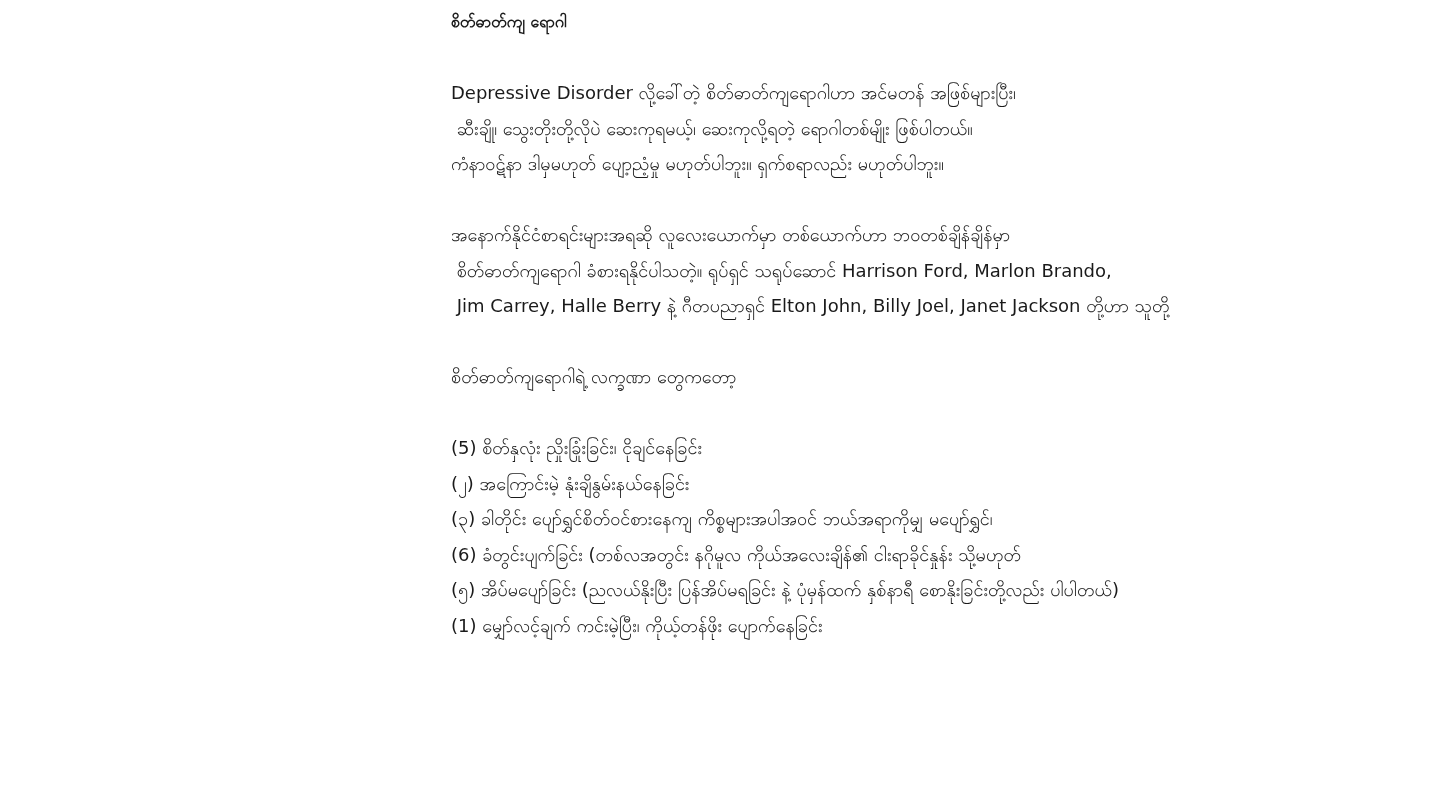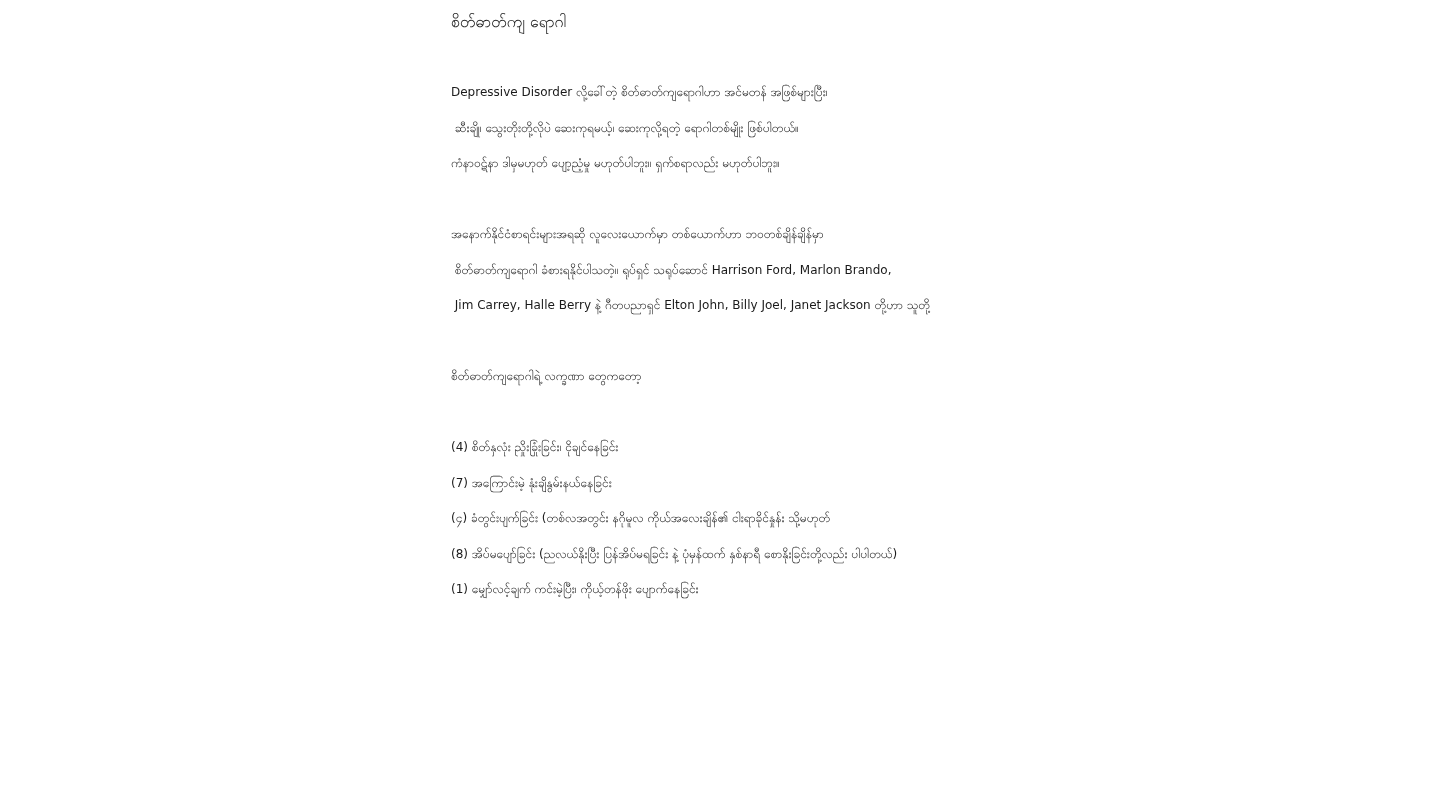--- a/index.html
+++ b/index.html
@@ -14,26 +14,27 @@
     position: absolute;
     left: 451px;
     top: 4px;
     width: 620px;
     color: #1a1a1a;
   }
   .text-line {
     display: block;
     height: 35.5px;
     line-height: 35.5px;
-    font-size: 12px;
+    font-size: 18px;
     white-space: pre;      
     color: #1a1a1a;
   }
   .document-title {
     font-size: 16px;
+    font-weight: bold;
   }
   .blank-line {
     height: 35.5px;
   }
 </style>
 </head>
 <body>
 
 <div class="document-page">
   <div class="text-line document-title">စိတ်ဓာတ်ကျ ရောဂါ</div>
@@ -41,18 +42,19 @@
   <div class="text-line">Depressive Disorder လို့ခေါ်တဲ့ စိတ်ဓာတ်ကျရောဂါဟာ အင်မတန် အဖြစ်များပြီး၊</div>
   <div class="text-line"> ဆီးချို၊ သွေးတိုးတို့လိုပဲ ဆေးကုရမယ့်၊ ဆေးကုလို့ရတဲ့ ရောဂါတစ်မျိုး ဖြစ်ပါတယ်။</div>
   <div class="text-line">ကံနာဝဋ်နာ ဒါမှမဟုတ် ပျော့ညံ့မှု မဟုတ်ပါဘူး။ ရှက်စရာလည်း မဟုတ်ပါဘူး။</div>
   <div class="text-line blank-line"></div>
   <div class="text-line">အနောက်နိုင်ငံစာရင်းများအရဆို လူလေးယောက်မှာ တစ်ယောက်ဟာ ဘဝတစ်ချိန်ချိန်မှာ</div>
   <div class="text-line"> စိတ်ဓာတ်ကျရောဂါ ခံစားရနိုင်ပါသတဲ့။ ရုပ်ရှင် သရုပ်ဆောင် Harrison Ford, Marlon Brando,</div>
   <div class="text-line"> Jim Carrey, Halle Berry နဲ့ ဂီတပညာရှင် Elton John, Billy Joel, Janet Jackson တို့ဟာ သူတို့</div>
   <div class="text-line blank-line"></div>
   <div class="text-line">စိတ်ဓာတ်ကျရောဂါရဲ့ လက္ခဏာ တွေကတော့</div>
   <div class="text-line blank-line"></div>
-  <div class="text-line">(4) စိတ်နှလုံး ညှိုးခြုံးခြင်း၊ ငိုချင်နေခြင်း</div>
-  <div class="text-line">(7) အကြောင်းမဲ့ နုံးချိနွမ်းနယ်နေခြင်း</div>
-  <div class="text-line">(၄) ခံတွင်းပျက်ခြင်း (တစ်လအတွင်း နဂိုမူလ ကိုယ်အလေးချိန်၏ ငါးရာခိုင်နှုန်း သို့မဟုတ်</div>
-  <div class="text-line">(8) အိပ်မပျော်ခြင်း (ညလယ်နိုးပြီး ပြန်အိပ်မရခြင်း နဲ့ ပုံမှန်ထက် နှစ်နာရီ စောနိုးခြင်းတို့လည်း ပါပါတယ်)</div>
+  <div class="text-line">(5) စိတ်နှလုံး ညှိုးခြုံးခြင်း၊ ငိုချင်နေခြင်း</div>
+  <div class="text-line">(၂) အကြောင်းမဲ့ နုံးချိနွမ်းနယ်နေခြင်း</div>
+  <div class="text-line">(၃) ခါတိုင်း ပျော်ရွှင်စိတ်ဝင်စားနေကျ ကိစ္စများအပါအဝင် ဘယ်အရာကိုမျှ မပျော်ရွှင်၊</div>
+  <div class="text-line">(6) ခံတွင်းပျက်ခြင်း (တစ်လအတွင်း နဂိုမူလ ကိုယ်အလေးချိန်၏ ငါးရာခိုင်နှုန်း သို့မဟုတ်</div>
+  <div class="text-line">(၅) အိပ်မပျော်ခြင်း (ညလယ်နိုးပြီး ပြန်အိပ်မရခြင်း နဲ့ ပုံမှန်ထက် နှစ်နာရီ စောနိုးခြင်းတို့လည်း ပါပါတယ်)</div>
   <div class="text-line">(1) မျှော်လင့်ချက် ကင်းမဲ့ပြီး၊ ကိုယ့်တန်ဖိုး ပျောက်နေခြင်း</div>
 </div>
 
 </body></html>

